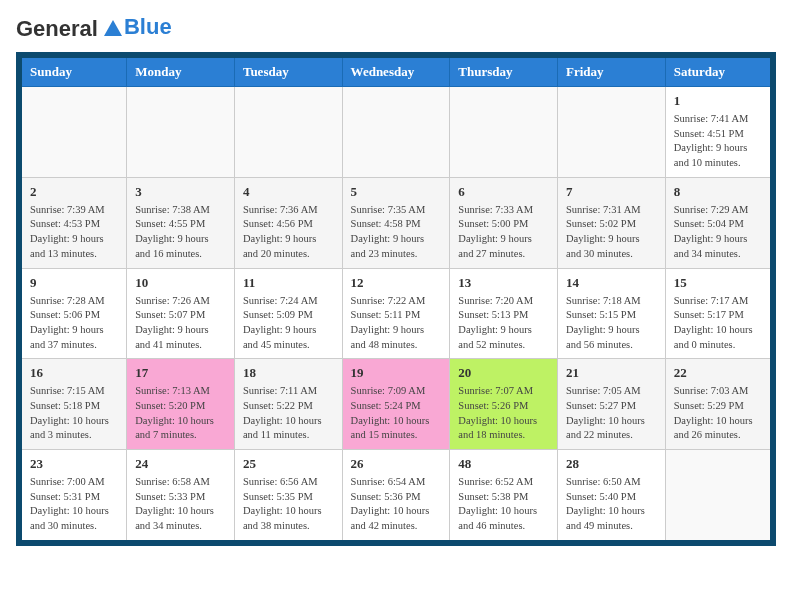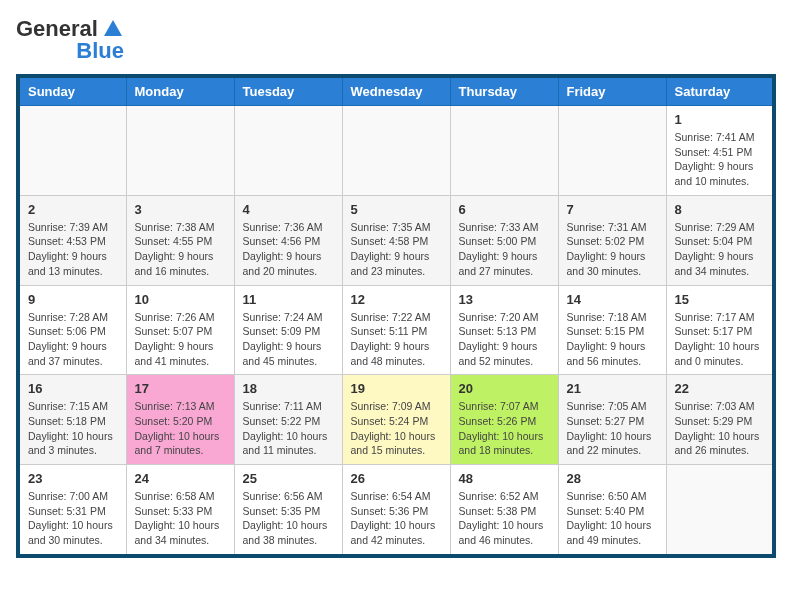--- a/index.html
+++ b/index.html
@@ -11,39 +11,40 @@
       padding: 16px;
     }
     .header {
       display: flex;
       justify-content: space-between;
       align-items: flex-start;
       margin-bottom: 10px;
     }
     .logo {
       display: flex;
-      flex-direction: column;
-      align-items: flex-end;
+      flex-direction: row;
+      align-items: center;
     }
     .title-section {
       text-align: right;
     }
     .month-title {
       font-size: 32px;
       font-weight: bold;
       color: #333;
     }
     .location-title {
       font-size: 16px;
       color: #555;
     }
     .calendar {
       width: 100%;
       border-collapse: collapse;
-      border: 4px solid #0c4a6e;
+      border: 6px solid #0c4a6e;
+      font-family: Liberation Serif, serif;
     }
     .calendar th {
       background-color: #2b7fd4;
       color: #fff;
       font-size: 13px;
       font-weight: bold;
       padding: 6px 8px;
       text-align: left;
       border: 1px solid #1a6bb5;
     }
@@ -185,21 +186,21 @@
           <div class="day-info">Sunrise: 7:15 AM<br>Sunset: 5:18 PM<br>Daylight: 10 hours<br>and 3 minutes.</div>
         </td>
         <td style="background: #f9a8d4;">
           <div class="day-number">17</div>
           <div class="day-info">Sunrise: 7:13 AM<br>Sunset: 5:20 PM<br>Daylight: 10 hours<br>and 7 minutes.</div>
         </td>
         <td style="background: rgb(245, 245, 245); margin-left: 20px;">
           <div class="day-number">18</div>
           <div class="day-info">Sunrise: 7:11 AM<br>Sunset: 5:22 PM<br>Daylight: 10 hours<br>and 11 minutes.</div>
         </td>
-        <td style="background: #fef9c3;">
+        <td style="background: #f9a8d4;">
           <div class="day-number">19</div>
           <div class="day-info">Sunrise: 7:09 AM<br>Sunset: 5:24 PM<br>Daylight: 10 hours<br>and 15 minutes.</div>
         </td>
         <td style="background: #bef264;">
           <div class="day-number">20</div>
           <div class="day-info">Sunrise: 7:07 AM<br>Sunset: 5:26 PM<br>Daylight: 10 hours<br>and 18 minutes.</div>
         </td>
         <td style="background: rgb(245, 245, 245);">
           <div class="day-number">21</div>
           <div class="day-info">Sunrise: 7:05 AM<br>Sunset: 5:27 PM<br>Daylight: 10 hours<br>and 22 minutes.</div>

